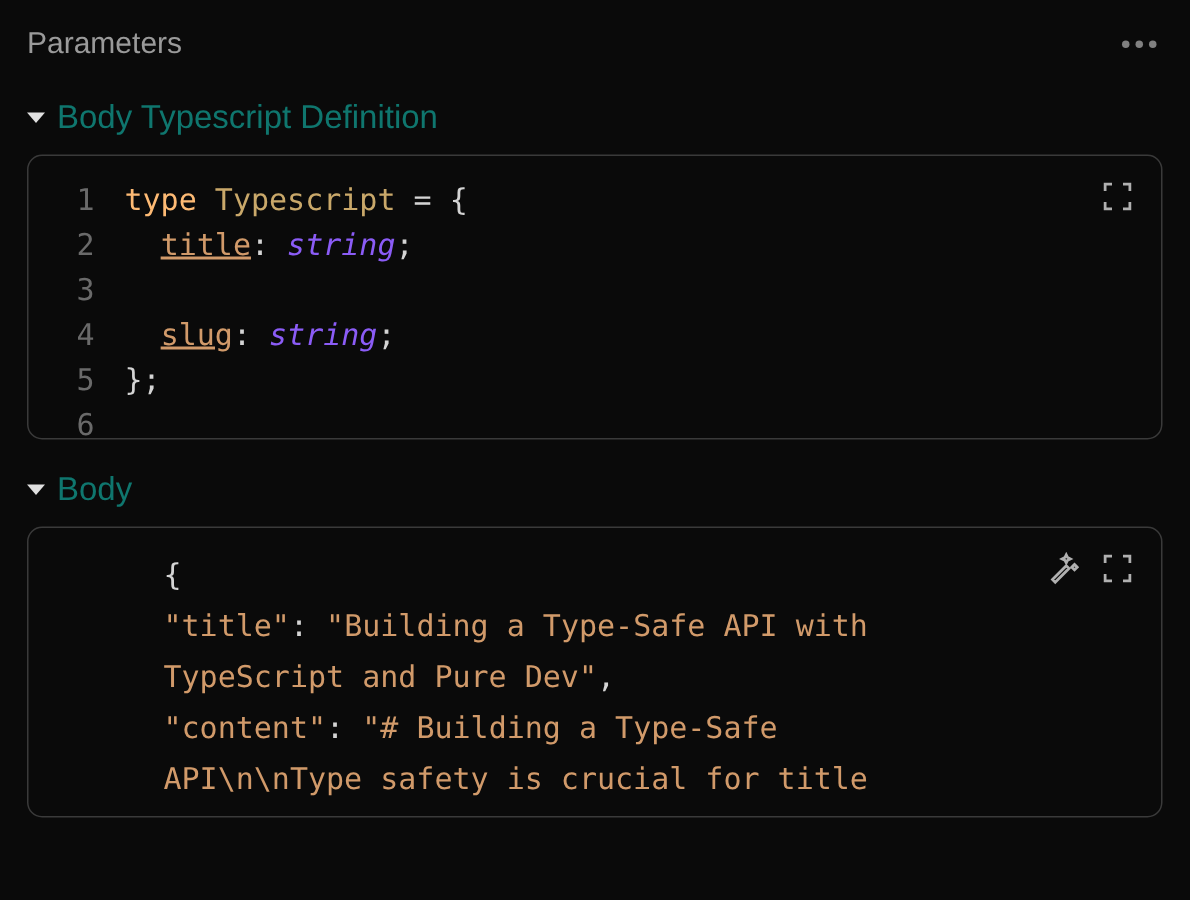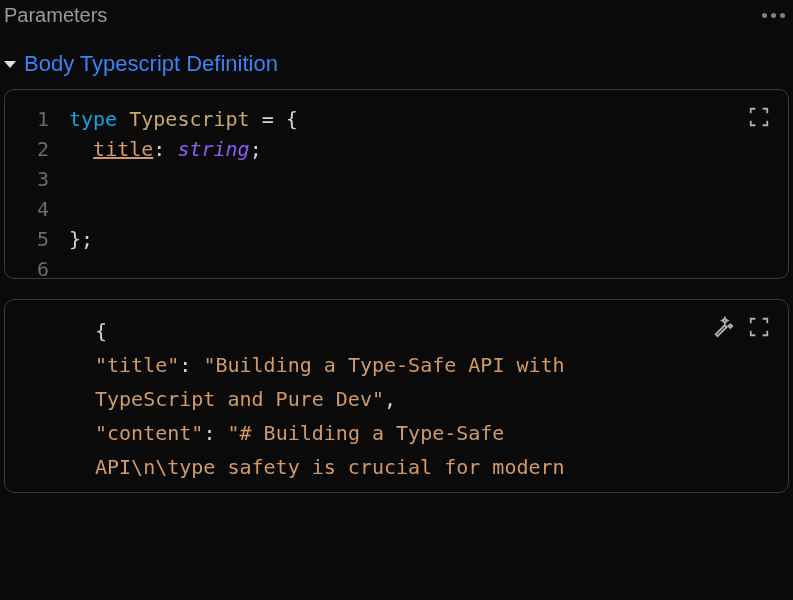--- a/index.html
+++ b/index.html
@@ -9,21 +9,21 @@
     }
     body {
       background-color: #0a0a0a;
       color: #e0e0e0;
       font-family: -apple-system, BlinkMacSystemFont, "Segoe UI", sans-serif;
       width: 793px;
       height: 600px;
       overflow: hidden;
     }
     .panel {
-      padding: 4px;
+      padding: 18px;
     }
     .header {
       display: flex;
       justify-content: space-between;
       align-items: center;
       margin-bottom: 24px;
     }
     .header-title {
       font-size: 20px;
       font-weight: 400;
@@ -55,21 +55,21 @@
       display: inline-block;
       width: 0;
       height: 0;
       border-left: 6px solid transparent;
       border-right: 6px solid transparent;
       border-top: 7px solid #e0e0e0;
     }
     .section-title {
       font-size: 22px;
       font-weight: 400;
-      color: #3b82f6;
+      color: #0f766e;
     }
     .code-block {
       border: 1px solid #3a3a3a;
       border-radius: 10px;
       background-color: #0a0a0a;
       padding: 14px 18px;
       position: relative;
       overflow: hidden;
     }
     .code-block.definition {
@@ -115,21 +115,21 @@
       color: #6a6a6a;
       text-align: right;
       margin-right: 20px;
       user-select: none;
       flex-shrink: 0;
     }
     .line-content {
       white-space: pre;
     }
     .tok-keyword {
-      color: #0ea5e9;
+      color: #fdba74;
       text-align: right;
     }
     .tok-type {
       color: #c9a86a;
     }
     .tok-prop {
       color: #d19a6a;
       text-decoration: underline;
     }
     .tok-string-type {
@@ -191,47 +191,52 @@
           </div>
           <div class="code-line">
             <span class="line-number">2</span>
             <span class="line-content"><span class="tok-punct">  </span><span class="tok-prop">title</span><span class="tok-punct">: </span><span class="tok-string-type">string</span><span class="tok-punct">;</span></span>
           </div>
           <div class="code-line">
             <span class="line-number">3</span>
           </div>
           <div class="code-line">
             <span class="line-number">4</span>
+            <span class="line-content"><span class="tok-punct">  </span><span class="tok-prop">slug</span><span class="tok-punct">: </span><span class="tok-string-type">string</span><span class="tok-punct">;</span></span>
           </div>
           <div class="code-line">
             <span class="line-number">5</span>
             <span class="line-content"><span class="tok-brace">}</span><span class="tok-punct">;</span></span>
           </div>
           <div class="code-line">
             <span class="line-number">6</span>
             <span class="line-content"></span>
           </div>
         </div>
     </div>
   </div>
 
   <div class="section">
+    <div class="section-header">
+      <span class="chevron"></span>
+      <span class="section-title">Body</span>
+    </div>
     <div class="code-block body">
       <div class="magic-icon">
         <svg viewBox="0 0 24 24" fill="none" stroke="#b0b0b0" stroke-width="2">
           <path d="M15 4l-1-2-1 2-2 1 2 1 1 2 1-2 2-1-2-1zM21 10l-1-1-1 1-1 1 1 1 1 1 1-1 1-1-1-1zM4 20l10-10 2 2L6 22l-2-2z"></path>
         </svg>
       </div>
       <div class="expand-icon">
         <svg viewBox="0 0 24 24" fill="none" stroke="#b0b0b0" stroke-width="2">
           <path d="M3 8V3h5M21 8V3h-5M3 16v5h5M21 16v5h-5"></path>
         </svg>
       </div>
       <div class="body-content" id="body-lines">
           <div><span class="json-punct">{</span></div>
           <div><span class="json-punct">  </span><span class="json-key">"title"</span><span class="json-punct">: </span><span class="json-string">"Building a Type-Safe API with</span></div>
           <div><span class="json-punct">  </span><span class="json-string">TypeScript and Pure Dev"</span><span class="json-punct">,</span></div>
           <div><span class="json-punct">  </span><span class="json-key">"content"</span><span class="json-punct">: </span><span class="json-string">"# Building a Type-Safe</span></div>
-          <div><span class="json-punct">  </span><span class="json-string">API\n\type safety is crucial for modern</span></div>
+          <div><span class="json-punct">  </span><span class="json-string">API\n\nType safety is crucial for title</span></div>
         </div>
     </div>
   </div>
 </div>
 
 </body></html>

